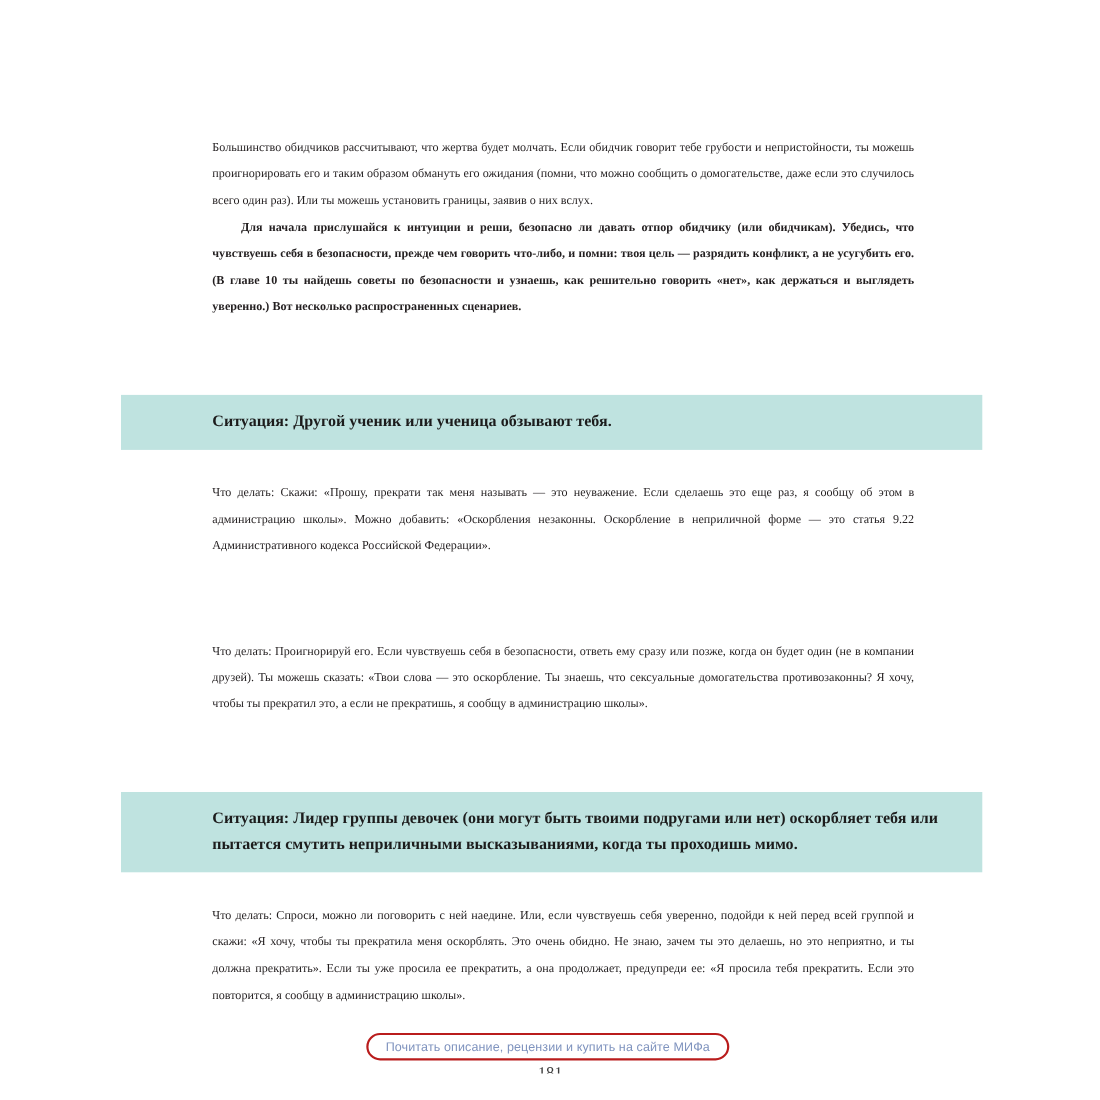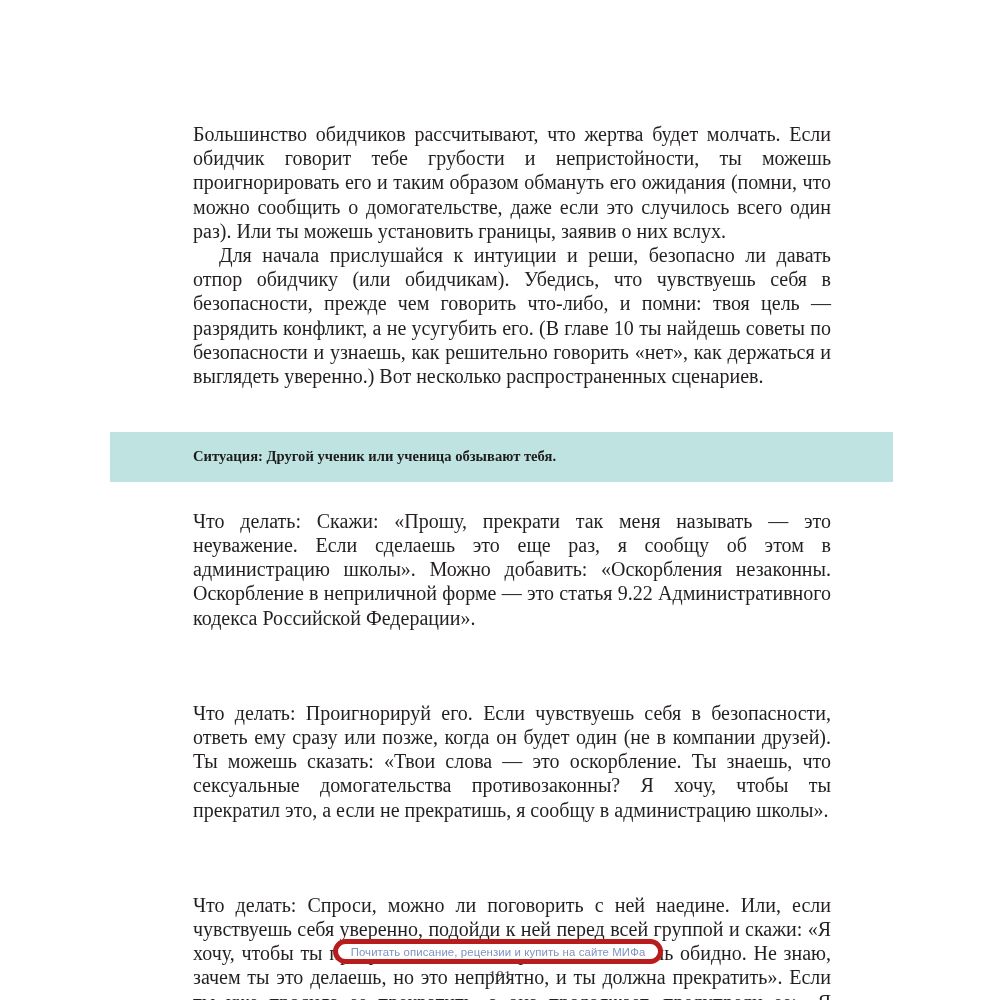--- a/index.html
+++ b/index.html
@@ -42,40 +42,42 @@
   
   .content {
     position: absolute;
     left: 193px;
     top: 122px;
     width: 638px;
   }
 
   p.body-par {
     margin: 0;
-    font-size: 20px;
+    font-size: 11px;
     line-height: 24.2px;
     text-align: justify;
     text-justify: inter-word;
     hyphens: manual;
     color: #231f20;
     font-family: "Liberation Serif", "DejaVu Serif", serif;
   }
   p.body-par.indent {
     text-indent: 26px;
+    font-weight: bold;
   }
 
   
   .situation-box {
     position: relative;
     left: -83px;
     width: 783px;
     box-sizing: border-box;
     background: #bfe3e0;
     padding: 13px 34px 13px 83px;
+    margin-top: 24px;
   }
   .situation-box p {
     margin: 0;
     font-family: "Liberation Serif", "DejaVu Serif", serif;
     font-size: 14.6px;
     line-height: 23.5px;
     font-weight: bold;
     color: #1c1c1c;
     text-align: left;
   }
@@ -92,21 +94,21 @@
   .gap-after-box  { height: 27px; }
 
   
   .promo-banner {
     position: absolute;
     left: 333px;
     top: 939px;
     width: 330px;
     height: 25px;
     box-sizing: border-box;
-    border: 5px solid #b91c1c;
+    border: 2px solid #b91c1c;
     border-radius: 13px 13px 13px 13px;
     background: #ffffff;
     display: flex;
     align-items: center;
     justify-content: center;
   }
   .promo-banner span {
     font-family: "Liberation Sans", "DejaVu Sans", sans-serif;
     font-size: 11.4px;
     color: #7f93be;
@@ -153,20 +155,23 @@
 
     <div class="gap-before-box"></div>
 
 
     <div class="gap-after-box"></div>
 
     <p class="body-par answer-par"><span class="lead">Что делать:</span> <span>Проигнорируй его. Если чувствуешь себя в безопасности, ответь ему сразу или позже, когда он будет один (не в компании друзей). Ты можешь сказать: «Твои слова — это оскорбление. Ты знаешь, что сексуальные домогательства противозаконны? Я хочу, чтобы ты прекратил это, а если не прекратишь, я сообщу в администрацию школы».</span></p>
 
     <div class="gap-before-box"></div>
 
+    <div class="situation-box">
+      <p><span>Ситуация:</span> <span>Лидер группы девочек (они могут быть твоими подругами или нет) оскорбляет тебя или пытается смутить неприличными высказываниями, когда ты проходишь мимо.</span></p>
+    </div>
 
     <div class="gap-after-box"></div>
 
     <p class="body-par answer-par"><span class="lead">Что делать:</span> <span>Спроси, можно ли поговорить с ней наедине. Или, если чувствуешь себя уверенно, подойди к ней перед всей группой и скажи: «Я хочу, чтобы ты прекратила меня оскорблять. Это очень обидно. Не знаю, зачем ты это делаешь, но это неприятно, и ты должна прекратить». Если ты уже просила ее прекратить, а она продолжает, предупреди ее: «Я просила тебя прекратить. Если это повторится, я сообщу в администрацию школы».</span></p>
 
   </div>
 
   <div class="promo-banner">
     <span>Почитать описание, рецензии и купить на сайте МИФа</span>
   </div>

